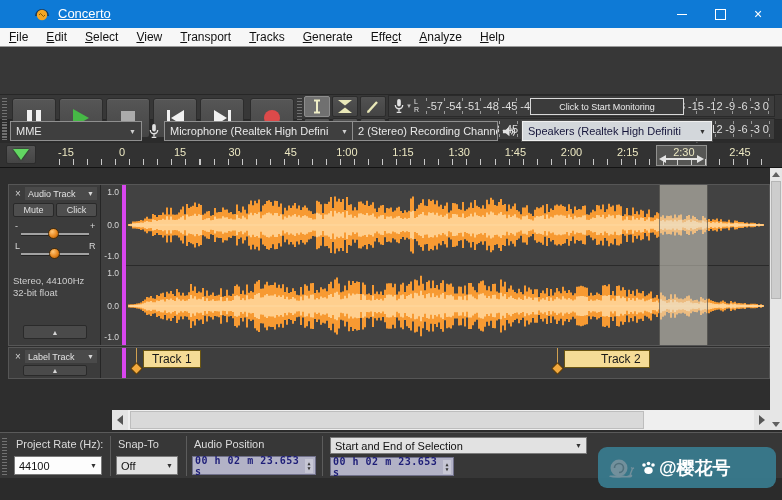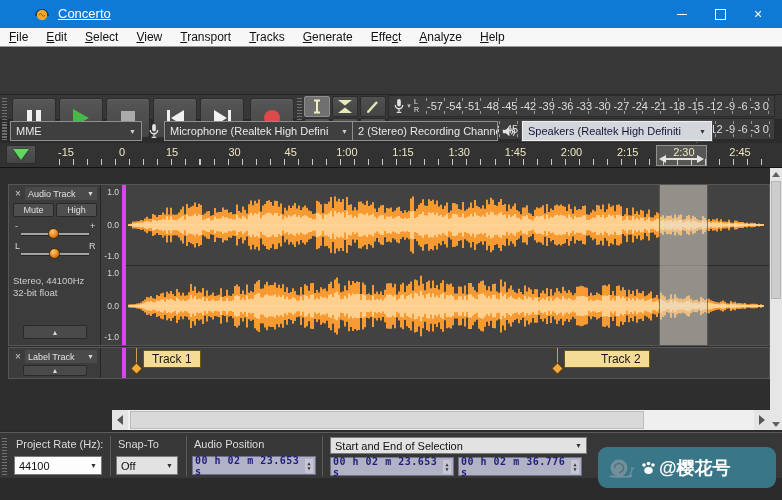--- a/index.html
+++ b/index.html
@@ -229,20 +229,57 @@
       <svg width="18" height="15" viewBox="0 0 18 15">
           <path d="M9 1 V14 M3 4 L15 11 M15 4 L3 11" stroke="#e9e8b8" stroke-width="1.8"></path>
         </svg>
       </div>
 
     <div class="meter" style="top:48px">
       <svg width="12" height="16" viewBox="0 0 13 17" style="margin-left:4px">
         <rect x="4.5" y="1" width="4" height="8" rx="2" fill="#e2e2e2"></rect>
           <path d="M2.5 7.5 a4 4 0 0 0 8 0" stroke="#e2e2e2" stroke-width="1.4" fill="none"></path>
           <path d="M6.5 12 V14.5 M4 15.5 H9" stroke="#e2e2e2" stroke-width="1.4"></path>
+        </svg>
+      <span style="font-size:6px;color:#bdbdbd;margin-left:1px">▼</span>
+      <span class="lr">
+          <span>L</span>
+          <span>R</span>
+        </span>
+      <div class="scale">
+        <div class="mticks" style="top:2px"></div>
+          <div class="mticks" style="bottom:2px"></div>
+        <div id="monitor-tooltip">Click to Start Monitoring</div>
+      <span class="scale-num">-57</span>
+          <span class="scale-num">-54</span>
+          <span class="scale-num">-51</span>
+          <span class="scale-num">-48</span>
+          <span class="scale-num">-45</span>
+          <span class="scale-num">-42</span>
+          <span class="scale-num">-39</span>
+          <span class="scale-num">-36</span>
+          <span class="scale-num">-33</span>
+          <span class="scale-num">-30</span>
+          <span class="scale-num">-27</span>
+          <span class="scale-num">-24</span>
+          <span class="scale-num">-21</span>
+          <span class="scale-num">-18</span>
+          <span class="scale-num">-15</span>
+          <span class="scale-num">-12</span>
+          <span class="scale-num">-9</span>
+          <span class="scale-num">-6</span>
+          <span class="scale-num">-3</span>
+          <span class="scale-num">0</span>
+        </div>
+    </div>
+
+    <div class="meter" style="top:71px">
+      <svg width="14" height="13" viewBox="0 0 15 13" style="margin-left:3px">
+        <polygon points="1,4.5 4,4.5 8,1.5 8,11.5 4,8.5 1,8.5" fill="#e2e2e2"></polygon>
+          <path d="M10 3.5 a4 4 0 0 1 0 6 M11.8 2 a6.5 6.5 0 0 1 0 9" stroke="#e2e2e2" stroke-width="1.2" fill="none"></path>
         </svg>
       <span style="font-size:6px;color:#bdbdbd;margin-left:1px">▼</span>
       <span class="lr">
           <span>L</span>
           <span>R</span>
         </span>
       <div class="scale">
         <div class="mticks" style="top:2px"></div>
           <div class="mticks" style="bottom:2px"></div>
       <span class="scale-num">-57</span>
@@ -261,56 +298,20 @@
           <span class="scale-num">-18</span>
           <span class="scale-num">-15</span>
           <span class="scale-num">-12</span>
           <span class="scale-num">-9</span>
           <span class="scale-num">-6</span>
           <span class="scale-num">-3</span>
           <span class="scale-num">0</span>
         </div>
     </div>
 
-    <div class="meter" style="top:71px">
-      <svg width="14" height="13" viewBox="0 0 15 13" style="margin-left:3px">
-        <polygon points="1,4.5 4,4.5 8,1.5 8,11.5 4,8.5 1,8.5" fill="#e2e2e2"></polygon>
-          <path d="M10 3.5 a4 4 0 0 1 0 6 M11.8 2 a6.5 6.5 0 0 1 0 9" stroke="#e2e2e2" stroke-width="1.2" fill="none"></path>
-        </svg>
-      <span style="font-size:6px;color:#bdbdbd;margin-left:1px">▼</span>
-      <span class="lr">
-          <span>L</span>
-          <span>R</span>
-        </span>
-      <div class="scale">
-        <div class="mticks" style="top:2px"></div>
-          <div class="mticks" style="bottom:2px"></div>
-      <span class="scale-num">-57</span>
-          <span class="scale-num">-54</span>
-          <span class="scale-num">-51</span>
-          <span class="scale-num">-48</span>
-          <span class="scale-num">-45</span>
-          <span class="scale-num">-42</span>
-          <span class="scale-num">-39</span>
-          <span class="scale-num">-36</span>
-          <span class="scale-num">-33</span>
-          <span class="scale-num">-30</span>
-          <span class="scale-num">-27</span>
-          <span class="scale-num">-24</span>
-          <span class="scale-num">-21</span>
-          <span class="scale-num">-18</span>
-          <span class="scale-num">-15</span>
-          <span class="scale-num">-12</span>
-          <span class="scale-num">-9</span>
-          <span class="scale-num">-6</span>
-          <span class="scale-num">-3</span>
-          <span class="scale-num">0</span>
-        </div>
-    </div>
-
     <div class="grip" style="left:2px;top:97px;height:20px"></div>
     <svg class="abs" style="left:14px;top:99px" width="12" height="16" viewBox="0 0 13 17">
       <rect x="4.5" y="1" width="4" height="8" rx="2" fill="#dcdcdc"></rect>
         <path d="M2.5 7.5 a4 4 0 0 0 8 0" stroke="#dcdcdc" stroke-width="1.4" fill="none"></path>
         <path d="M6.5 12 V14.5 M4 15.5 H9" stroke="#dcdcdc" stroke-width="1.4"></path>
       </svg>
     <span class="abs pm" style="left:32px;top:100px">-</span>
     <div class="abs" style="left:42px;top:97px;width:96px;height:20px">
       <div class="sline" style="left:0;right:0;top:9px"></div>
         <div class="knob" style="left:66px;top:4px"></div>
@@ -443,21 +444,21 @@
         <span class="pin-tri"></span>
       </div>
     <div id="tl-ticks"></div>
     <div id="tl-selection">
       <span class="selarrow-l"></span>
       <span class="selline"></span>
       <span class="selarrow-r"></span>
     </div>
   <span class="tl-label" style="left: 66px;">-15</span>
       <span class="tl-label" style="left: 122.17px;">0</span>
-      <span class="tl-label" style="left: 172px; text-align: right;">15</span>
+      <span class="tl-label" style="left: 180px; text-align: right;">15</span>
       <span class="tl-label" style="left: 234.51px;">30</span>
       <span class="tl-label" style="left: 290.68px;">45</span>
       <span class="tl-label" style="left: 346.85px;">1:00</span>
       <span class="tl-label" style="left: 403.02px;">1:15</span>
       <span class="tl-label" style="left: 459.19px;">1:30</span>
       <span class="tl-label" style="left: 515.36px;">1:45</span>
       <span class="tl-label" style="left: 571.53px;">2:00</span>
       <span class="tl-label" style="left: 627.7px;">2:15</span>
       <span class="tl-label" style="left: 683.87px;">2:30</span>
       <span class="tl-label" style="left: 740.04px;">2:45</span>
@@ -471,21 +472,21 @@
             <span>×</span>
           </span>
         <span class="tname">
           <span>Audio Track</span>
           <span class="arrow">▼</span>
           </span>
         <span class="mutesolo" style="left:4px;width:41px">
             <span>Mute</span>
           </span>
         <span class="mutesolo" style="left:47px;width:41px">
-            <span>High</span>
+            <span>Click</span>
           </span>
         <span class="plabel" style="left:6px;top:36px">-</span>
         <span class="plabel" style="left:81px;top:36px">+</span>
         <div class="sline" style="left:12px;width:68px;top:48px"></div>
         <div class="knob" style="left:39px;top:43px"></div>
         <span class="plabel" style="left:6px;top:56px">L</span>
         <span class="plabel" style="left:80px;top:56px">R</span>
         <div class="sline" style="left:12px;width:68px;top:68px"></div>
         <div class="knob" style="left:40px;top:63px"></div>
         <span class="tinfo" style="top:90px">Stereo, 44100Hz</span>
@@ -584,27 +585,20 @@
           <span>▼</span>
         </span>
       </div>
     <div class="vdiv" style="left:322px"></div>
     <div class="sb-combo" style="left:330px;top:4px;width:257px;height:17px">
       <span>Start and End of Selection</span>
       <span class="arrow">▼</span>
       </div>
     <div class="timefield" style="left:330px;top:24px;width:124px">
       <span>00 h 02 m 23.653 s</span>
-      <span class="spin">
-          <span>▲</span>
-          <span>▼</span>
-        </span>
-      </div>
-    <div class="timefield" style="left:458px;top:24px;width:124px">
-      <span>00 h 02 m 36.776 s</span>
       <span class="spin">
           <span>▲</span>
           <span>▼</span>
         </span>
       </div>
   </div>
 
 
   <div id="watermark">
     <svg width="30" height="24" viewBox="0 0 30 24">

